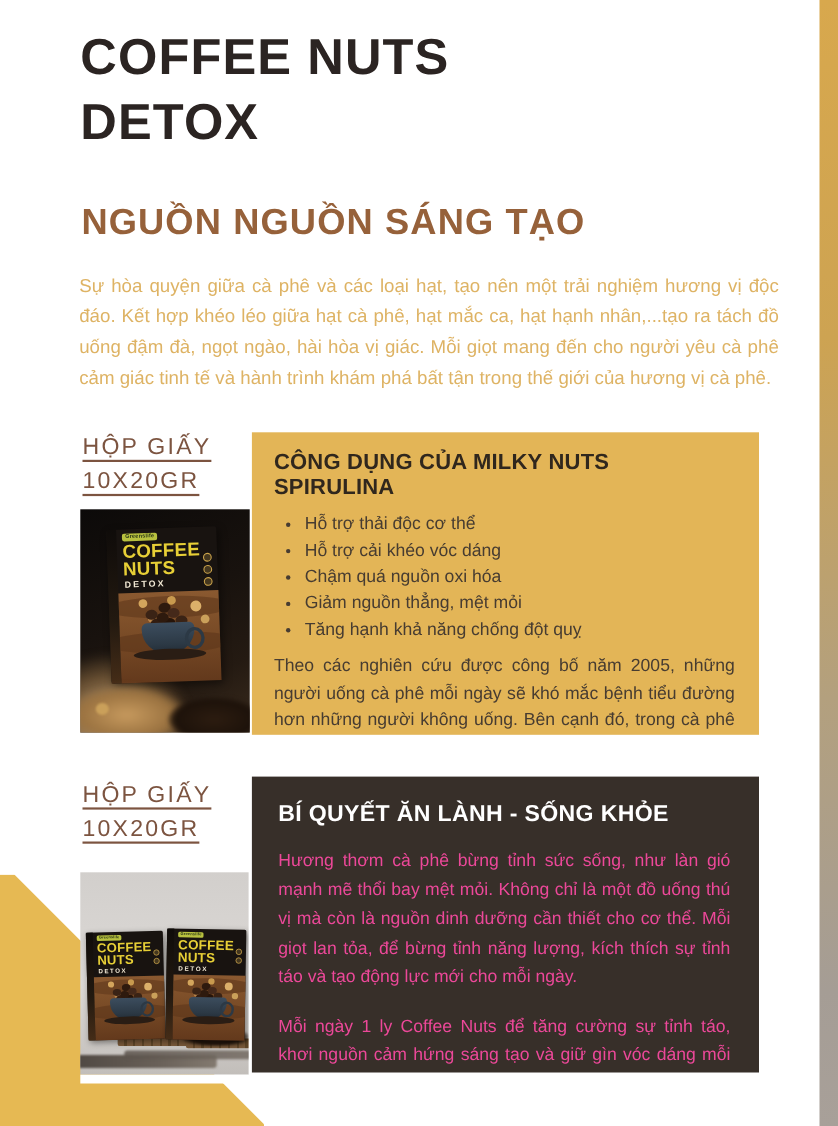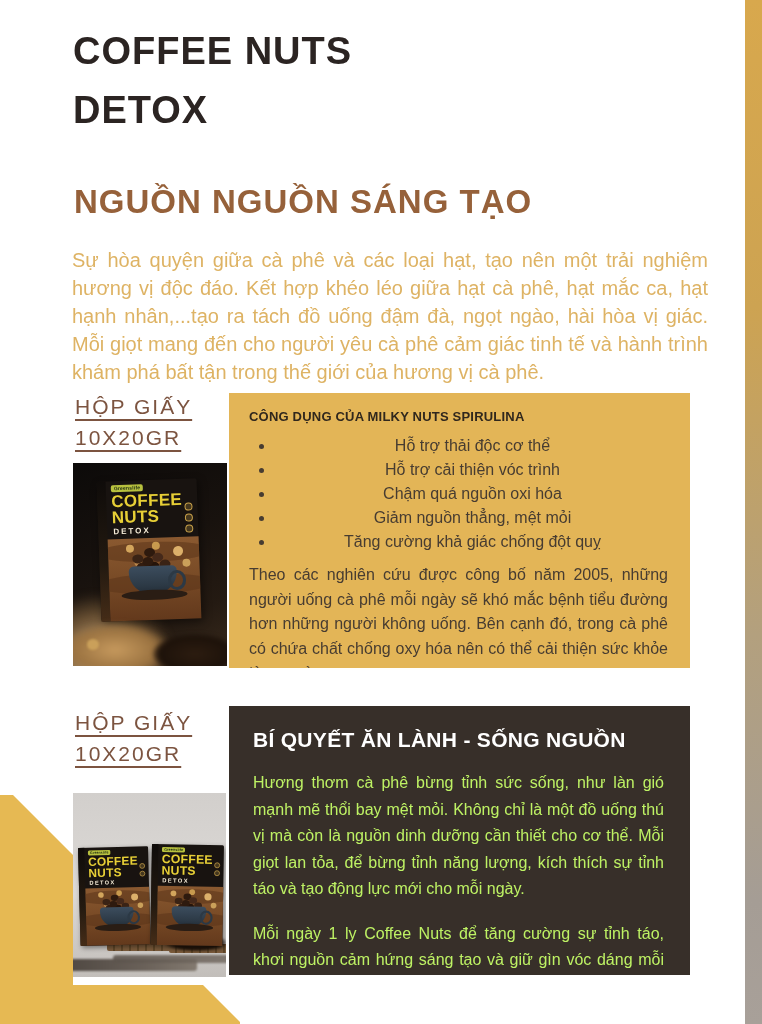--- a/index.html
+++ b/index.html
@@ -14,70 +14,70 @@
   }
   
   .chevron {
     position:absolute; left:0; top:795px; width:240px; height:229px;
     background:#e6b953; z-index:1;
     clip-path:polygon(0 0, 13px 0, 240px 227px, 240px 229px, 0 229px);
   }
   
   .main-title {
     position:absolute; left:73px; top:22px; margin:0;
-    font-size:38px; line-height:59px; font-weight:700; letter-spacing:1px;
+    font-size:46px; line-height:59px; font-weight:700; letter-spacing:1px;
     color:#2b2422;
   }
   .main-title span { display:block; }
   .subtitle {
     position:absolute; left:74px; top:183px; margin:0;
     font-size:33px; font-weight:700; letter-spacing:1px; color:#96613a;
   }
   .intro {
     position:absolute; left:72px; top:246px; width:636px; margin:0;
-    font-size:20px; line-height:28px; color:#deb364; text-align:justify;
+    font-size:17px; line-height:28px; color:#deb364; text-align:justify;
   }
   
   .sec-label {
     position:absolute; left:75px; width:150px;
     font-size:21px; line-height:31px; letter-spacing:2px; color:#7c5440;
   }
   .sec-label span {
     text-decoration:underline; text-decoration-thickness:2px; text-underline-offset:5px;
     display:inline-block;
   }
   .sec-label-1 { top:391px; }
   .sec-label-2 { top:707px; }
   
   .gold-panel {
     position:absolute; left:229px; top:393px; width:461px; height:275px;
     background:#e3b557; box-sizing:border-box; padding:16px 22px 0 20px; overflow:hidden;
     z-index:2;
   }
   .gold-panel h2 {
-    margin:0; font-size:13px; font-weight:700; color:#30271d; letter-spacing:0.2px;
-  }
-  .gold-panel ul { margin:10px 0 0 0; padding:0 0 0 26px;text-align:center; }
+    margin:0; font-size:20px; font-weight:700; color:#30271d; letter-spacing:0.2px;
+  }
+  .gold-panel ul { margin:10px 0 0 0; padding:0 0 0 26px; }
   .gold-panel li {
     font-size:16px; line-height:24px; color:#473c31; padding-left:2px;
   }
   .gold-panel .panel-para {
     margin:9px 0 0 0; font-size:16px; line-height:24.5px; color:#473c31; text-align:justify;
   }
   
   .dark-panel {
     position:absolute; left:229px; top:706px; width:461px; height:269px;
     background:#372f29; box-sizing:border-box; padding:22px 26px 0 24px; overflow:hidden;
     z-index:2;
   }
   .dark-panel h2 {
     margin:0; font-size:21px; font-weight:700; color:#ffffff; letter-spacing:0.3px;
   }
   .dark-panel .panel-para {
-    margin:18px 0 0 0; font-size:16px; line-height:26.5px; color:#bef264; text-align:justify;
+    margin:18px 0 0 0; font-size:16px; line-height:26.5px; color:#ec4899; text-align:justify;
   }
   
   .photo { position:absolute; overflow:hidden; z-index:3; }
   .photo1 {
     left:73px; top:463px; width:154px; height:203px;
     background:linear-gradient(155deg,#0c0a09 0%,#18120e 45%,#241a12 75%,#3a2b1d 100%);
   }
   .photo1 .glow {
     position:absolute; left:-20px; bottom:-18px; width:120px; height:90px;
     background:radial-gradient(ellipse at 40% 70%, rgba(216,186,146,0.95) 0%, rgba(170,130,80,0.55) 45%, rgba(0,0,0,0) 72%);
@@ -211,24 +211,24 @@
 
   <div class="sec-label sec-label-1">
     <span>HỘP GIẤY</span><br>
     <span>10X20GR</span>
   </div>
 
   <div class="gold-panel">
     <h2>CÔNG DỤNG CỦA MILKY NUTS SPIRULINA</h2>
     <ul>
       <li>Hỗ trợ thải độc cơ thể</li>
-      <li>Hỗ trợ cải thiện vóc trình</li>
+      <li>Hỗ trợ cải khéo vóc dáng</li>
       <li>Chậm quá nguồn oxi hóa</li>
       <li>Giảm nguồn thẳng, mệt mỏi</li>
-      <li>Tăng cường khả giác chống đột quỵ</li>
+      <li>Tăng hạnh khả năng chống đột quỵ</li>
     </ul>
     <p class="panel-para">Theo các nghiên cứu được công bố năm 2005, những người uống cà phê mỗi ngày sẽ khó mắc bệnh tiểu đường hơn những người không uống. Bên cạnh đó, trong cà phê có chứa chất chống oxy hóa nên có thể cải thiện sức khỏe từng ngày.</p>
   </div>
 
   <div class="photo photo1">
     <div class="glow"></div>
     <div class="pbox p1">
       <div class="spine"></div>
       <div class="ptop">
         <span class="brand">Greenslife</span>
@@ -256,21 +256,21 @@
     <div class="fg-nuts"></div>
     <div class="fg-beans"></div>
   </div>
 
   <div class="sec-label sec-label-2">
     <span>HỘP GIẤY</span><br>
     <span>10X20GR</span>
   </div>
 
   <div class="dark-panel">
-    <h2>BÍ QUYẾT ĂN LÀNH - SỐNG NGUỒN</h2>
+    <h2>BÍ QUYẾT ĂN LÀNH - SỐNG KHỎE</h2>
     <p class="panel-para">Hương thơm cà phê bừng tỉnh sức sống, như làn gió mạnh mẽ thổi bay mệt mỏi. Không chỉ là một đồ uống thú vị mà còn là nguồn dinh dưỡng cần thiết cho cơ thể. Mỗi giọt lan tỏa, để bừng tỉnh năng lượng, kích thích sự tỉnh táo và tạo động lực mới cho mỗi ngày.</p>
     <p class="panel-para">Mỗi ngày 1 ly Coffee Nuts để tăng cường sự tỉnh táo, khơi nguồn cảm hứng sáng tạo và giữ gìn vóc dáng mỗi ngày!</p>
   </div>
 
   <div class="photo photo2">
     <div class="plank1"></div>
     <div class="plank2"></div>
     <div class="tray t1"></div>
     <div class="tray t2"></div>
     <div class="beans-tray"></div>

